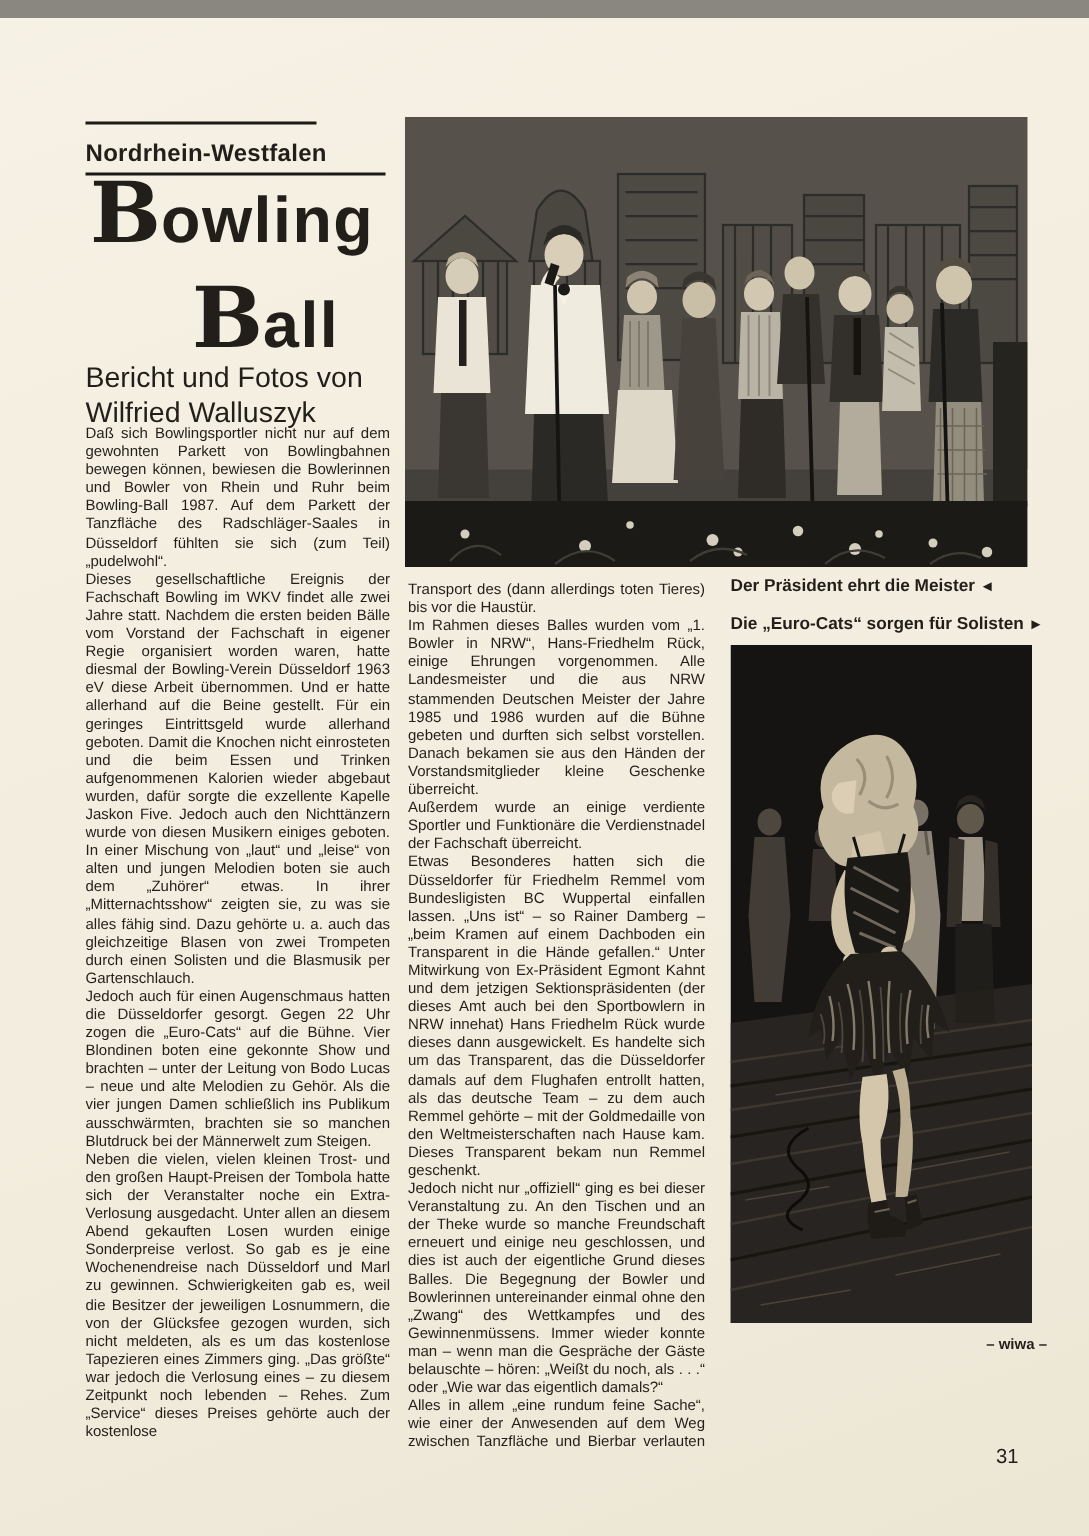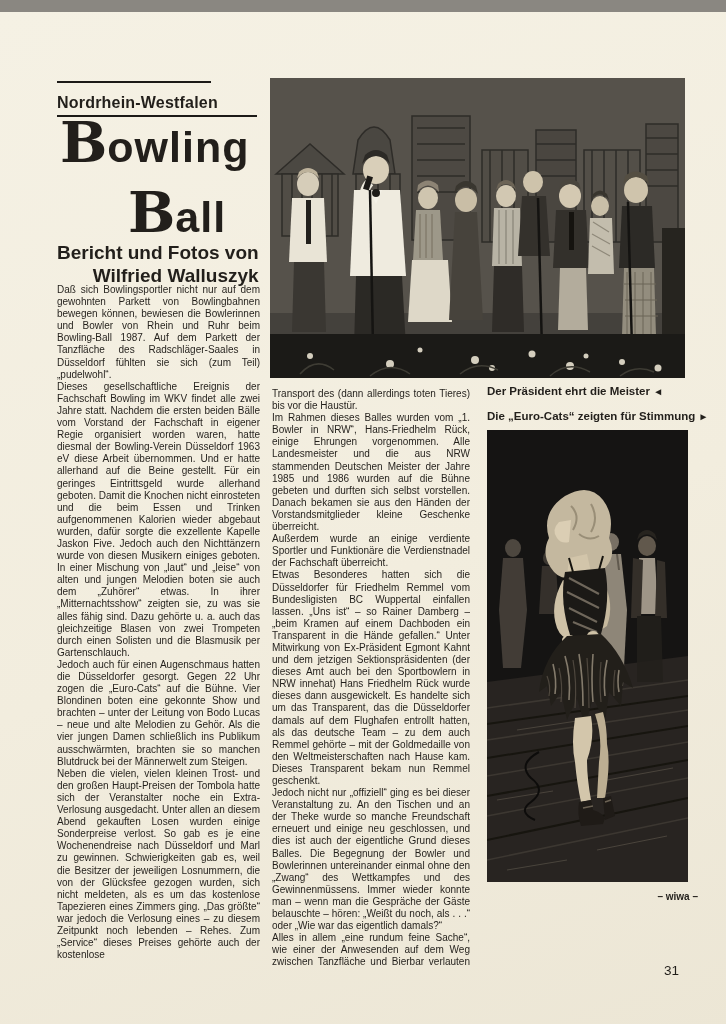--- a/index.html
+++ b/index.html
@@ -6,21 +6,21 @@
   .page{
     position:relative;width:726px;height:1024px;margin:12px auto;
     background:linear-gradient(160deg,#f5f1e4 0%,#f2edde 55%,#ece6d5 100%);
     font-family:"Liberation Sans",sans-serif;color:#221f1b;overflow:hidden;
   }
   .rule{position:absolute;background:#1c1a17;}
   .kicker{position:absolute;left:57px;top:82px;font-size:16px;font-weight:bold;letter-spacing:.2px;}
   .headline-line{position:absolute;white-space:nowrap;}
   .headline-line .cap{font-family:"DejaVu Serif",serif;font-weight:bold;font-size:56px;line-height:1;}
   .headline-line .rest{font-family:"Liberation Sans",sans-serif;font-weight:bold;font-size:43px;letter-spacing:1px;}
-  .byline{position:absolute;left:57px;top:229px;font-size:19px;font-weight:bold;line-height:23px;text-align:right;}
+  .byline{position:absolute;left:57px;top:229px;font-size:19px;font-weight:normal;line-height:23px;}
   .bodycol{position:absolute;font-size:10px;line-height:12.1px;text-align:justify;hyphens:auto;-webkit-hyphens:auto;overflow:hidden;}
   .bodycol p{margin:0;}
   #col1{left:57px;top:272px;width:203px;height:680px;}
   #col2{left:272px;top:376px;width:198px;height:582px;}
   #col3{left:488px;top:879px;width:216px;height:80px;}
   .signoff{text-align:right;font-weight:bold;margin-top:2px;padding-right:6px;}
   .caption{position:absolute;left:487px;width:232px;font-size:11.5px;font-weight:bold;white-space:nowrap;}
   #caption1{top:373px;}
   #caption2{top:398px;}
   .caption .arr{font-size:10px;letter-spacing:-1px;}
@@ -150,21 +150,21 @@
     </g>
     <g stroke="#3e3c34" stroke-width="1.5" fill="none">
       <path d="M30 296 q16 -18 34 -4 M100 298 q20 -16 40 -2 M190 296 q18 -14 38 -4 M280 298 q18 -16 40 -4 M350 298 q16 -12 34 -4"></path>
     </g>
   </svg>
 
   <div id="caption1" class="caption">
     <span>Der Präsident ehrt die Meister </span><span class="arr">◄</span>
   </div>
   <div id="caption2" class="caption">
-    <span>Die „Euro-Cats“ zeigten für Stimmung </span><span class="arr">►</span>
+    <span>Die „Euro-Cats“ sorgen für Solisten </span><span class="arr">►</span>
   </div>
 
   <svg id="photo-dancer" class="photo" width="201" height="452" viewBox="0 0 201 452" aria-hidden="true">
     <rect width="201" height="452" fill="#151413"></rect>
 
     <path d="M0 252 L201 226 L201 452 L0 452 Z" fill="#282421"></path>
     <g stroke="#3c3731" stroke-width="1.6">
       <path d="M0 278 L201 250"></path>
         <path d="M0 310 L201 280"></path>
         <path d="M0 346 L201 312"></path>

